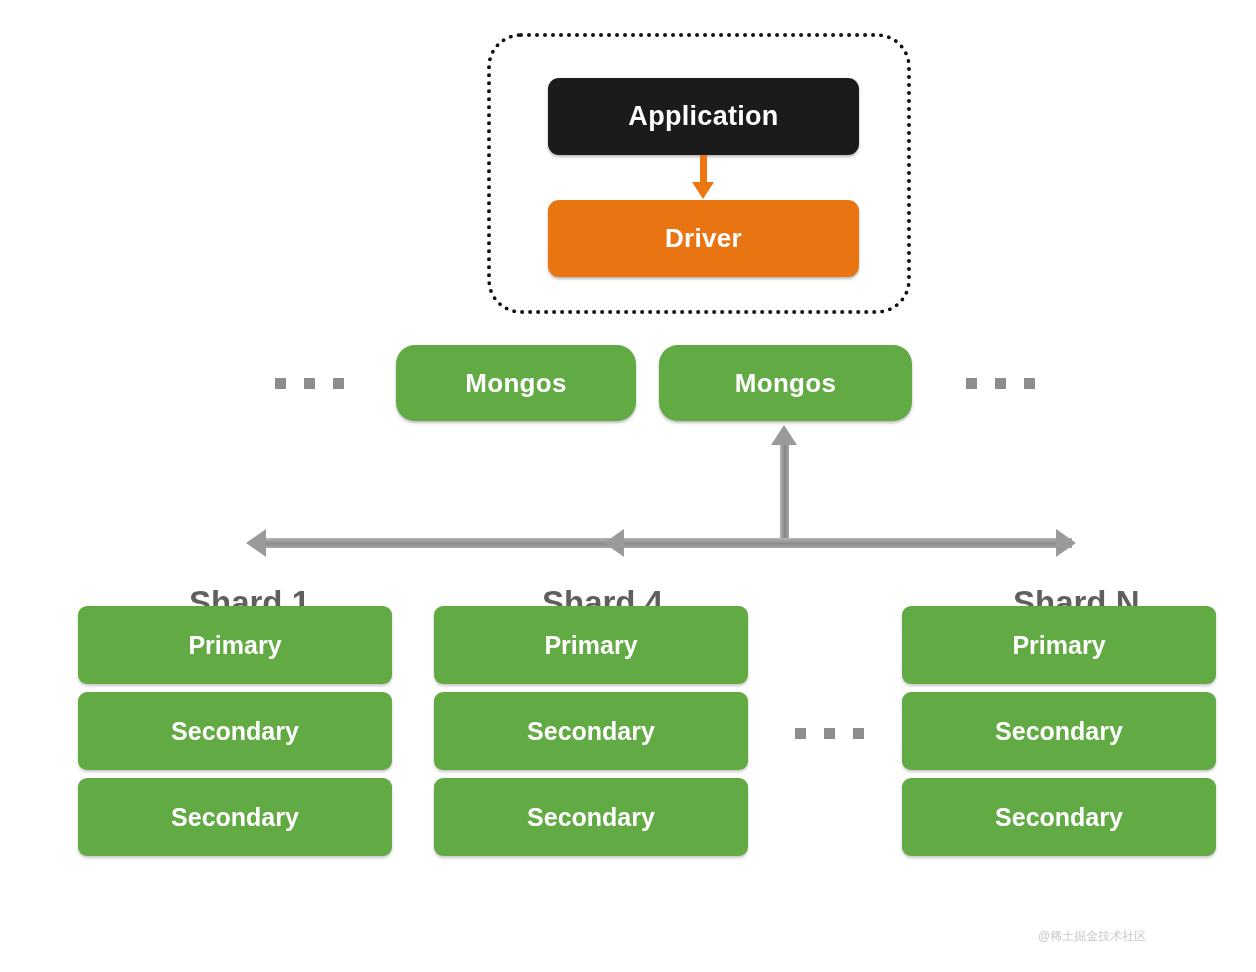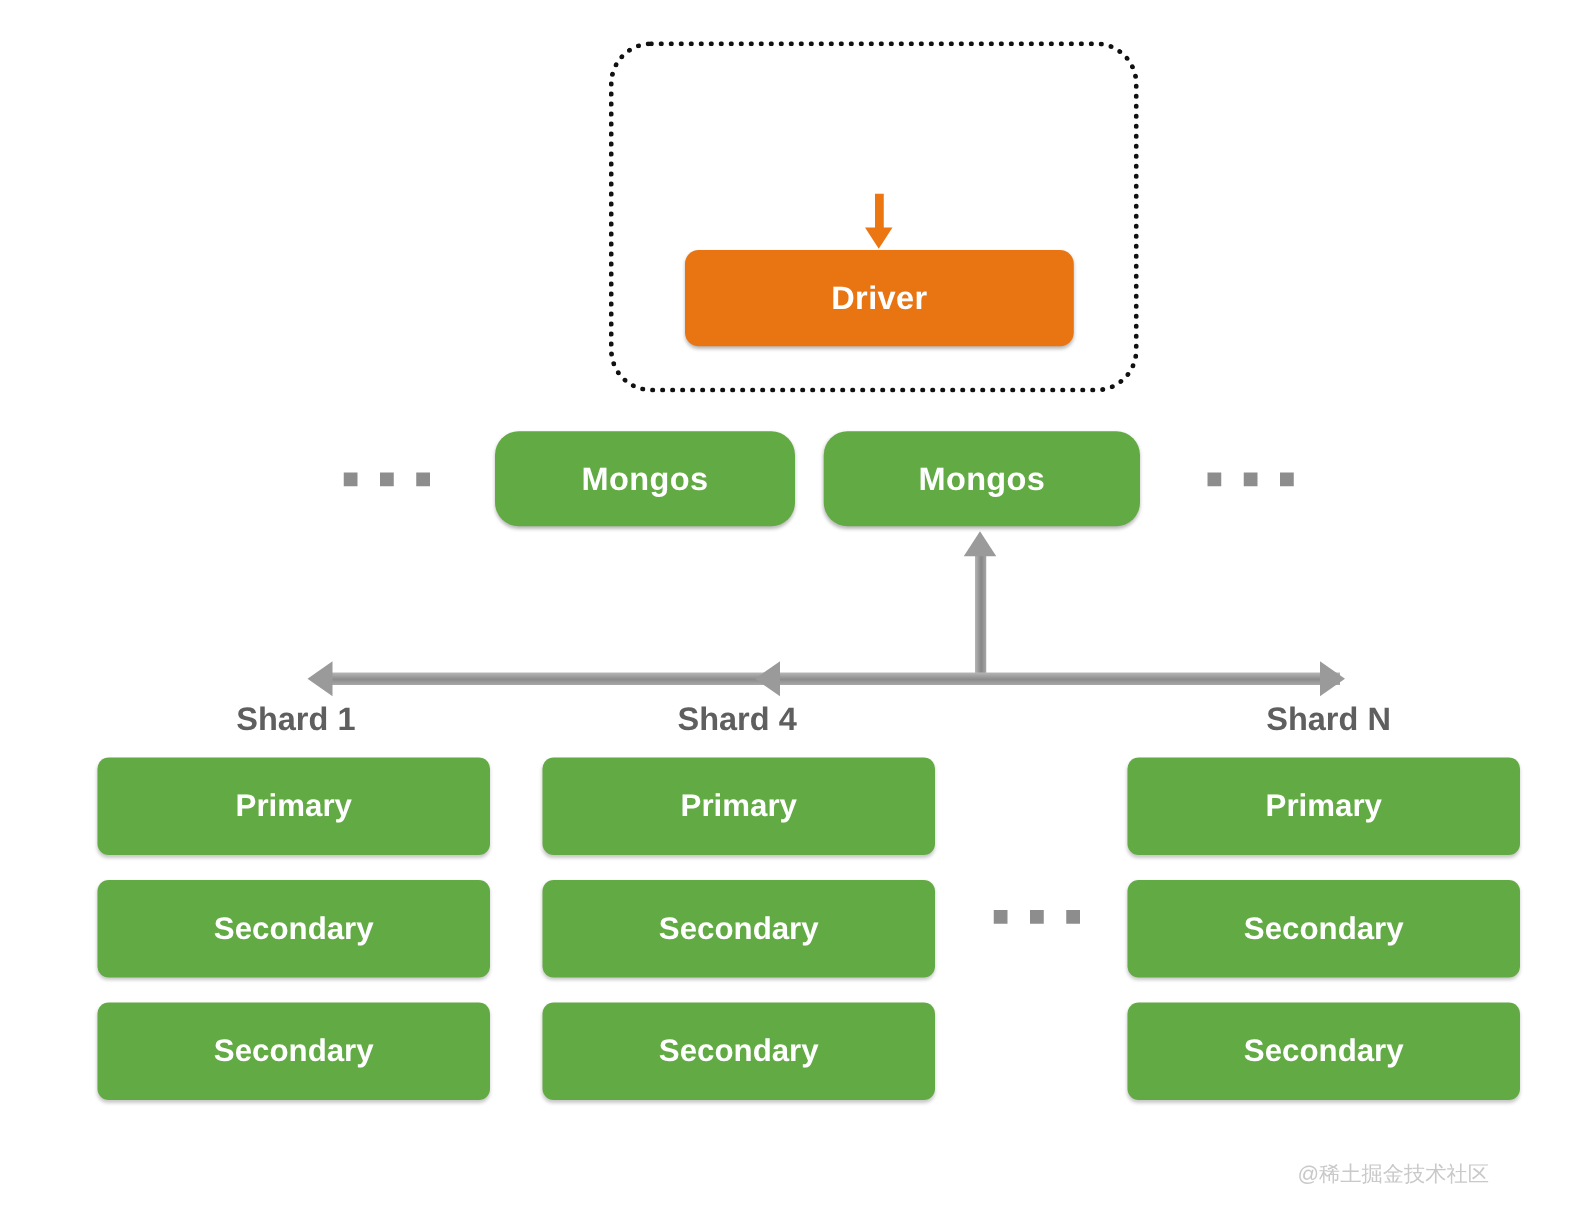--- a/index.html
+++ b/index.html
@@ -160,38 +160,38 @@
     top: 425px;
     width: 0; height: 0;
     border-left: 13px solid transparent;
     border-right: 13px solid transparent;
     border-bottom: 20px solid #9a9a9a;
   }
 
   
   .shard-label {
     position: absolute;
-    top: 560px;
-    font-size: 26px;
+    top: 584px;
+    font-size: 33px;
     font-weight: bold;
     color: #5f5f5f;
     white-space: nowrap;
   }
   .shard-label-1 { left: 189px; }
   .shard-label-2 { left: 542px; }
   .shard-label-3 { left: 1013px; }
 
   
   .shard-col {
     position: absolute;
     top: 606px;
     width: 314px;
     display: flex;
     flex-direction: column;
-    gap: 20px;
+    gap: 8px;
   }
   .col-1 { left: 78px; }
   .col-2 { left: 434px; }
   .col-3 { left: 902px; }
 
   .member-node {
     position: relative;
     height: 78px;
     border-radius: 9px;
     background: #62aa43;
@@ -213,33 +213,34 @@
     font-size: 42px;
     font-weight: bold;
     color: #65ab45;
     letter-spacing: 3px;
     white-space: nowrap;
   }
   .watermark {
     position: absolute;
     left: 1038px;
     top: 928px;
-    font-size: 17px;
+    font-size: 12px;
     color: #c9c9c9;
     white-space: nowrap;
     text-align: right;
   }
 </style>
 </head>
 <body>
 
 <div id="canvas">
 
   <div class="client-box"></div>
 
+  <div class="node app-node">Application</div>
 
   <div class="orange-arrow-shaft"></div>
   <div class="orange-arrow-head"></div>
 
   <div class="node driver-node">Driver</div>
 
   <div class="dots dots-left">
     <span></span>
     <span></span>
     <span></span>

